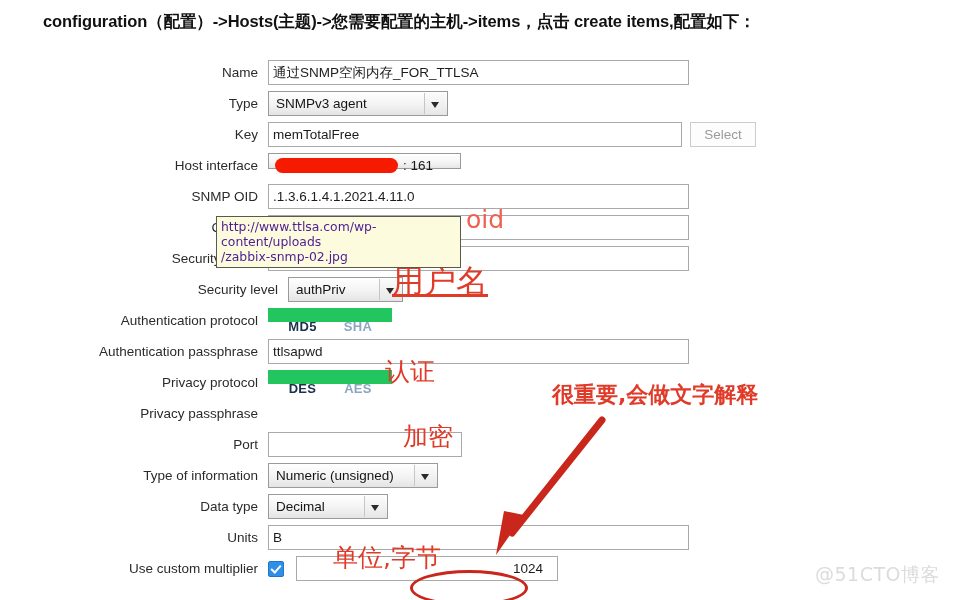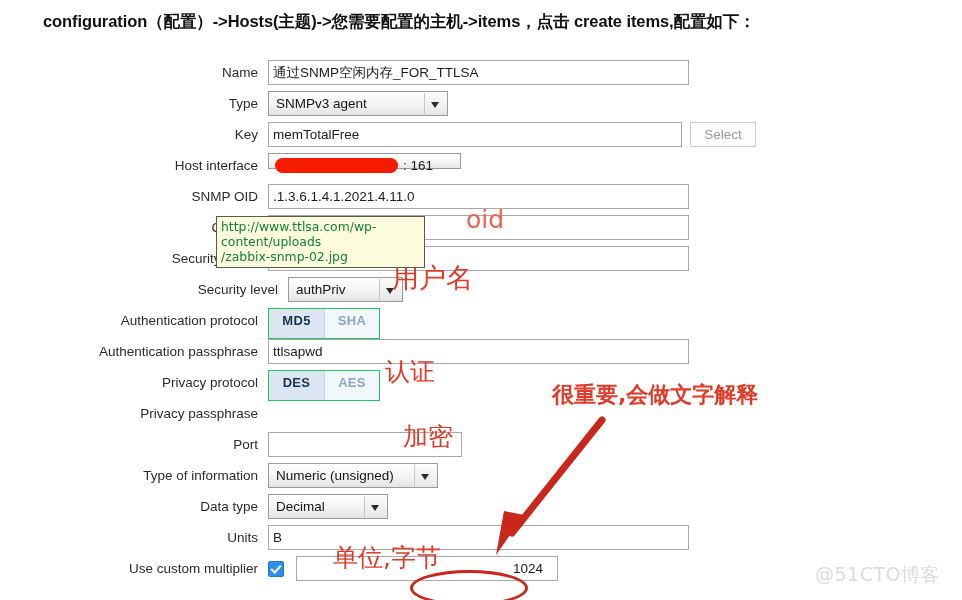--- a/index.html
+++ b/index.html
@@ -129,22 +129,22 @@
     color: #9b9b9b;
     font-size: 13.5px;
     line-height: 23px;
     text-align: center;
     padding: 0 10px;
   }
 
   
   .seg {
     display: inline-flex;
-    height: 31px;
-    border: 1px solid #22c55e;
+    height: 14px;
+    border: 7px solid #22c55e;
     background: #404040;
     box-sizing: border-box;
   }
   .seg .opt {
     box-sizing: border-box;
     min-width: 55px;
     padding: 0 11px;
     font-size: 13px;
     font-weight: bold;
     line-height: 23px;
@@ -206,21 +206,21 @@
 
   
   .anno {
     position: absolute;
     color: #e03a28;
     font-family: "DejaVu Sans", "Liberation Sans", sans-serif;
     white-space: nowrap;
     font-weight: 500;
   }
   #anno-oid      { left: 466px; top: 205px; font-size: 25px; color: #ef6050; }
-  #anno-username { left: 392px; top: 260px; font-size: 27px; }
+  #anno-username { left: 392px; top: 260px; font-size: 32px; text-decoration: underline; }
   #anno-auth     { left: 385px; top: 355px; font-size: 25px; }
   #anno-encrypt  { left: 403px; top: 420px; font-size: 25px; }
   #anno-important{ left: 552px; top: 380px; font-size: 22px; font-weight: bold; }
   #anno-unit     { left: 333px; top: 541px; font-size: 25px; }
 
   
   #circle-1024 {
     position: absolute;
     left: 410px;
     top: 570px;
@@ -237,27 +237,27 @@
     top: 415px;
     width: 140px;
     height: 145px;
   }
 
   
   #tooltip {
     position: absolute;
     left: 216px;
     top: 216px;
-    width: 209px;
+    width: 245px;
     box-sizing: border-box;
     background: #fcfbdd;
     border: 1px solid #5a5a4a;
     font-family: "DejaVu Sans", "Liberation Sans", sans-serif;
     font-size: 12.4px;
-    color: #15803d;
+    color: #4c1d95;
     line-height: 15px;
     padding: 2px 0 3px 4px;
     z-index: 40;
   }
 
   
   #watermark {
     position: absolute;
     right: 22px;
     bottom: 12px;

